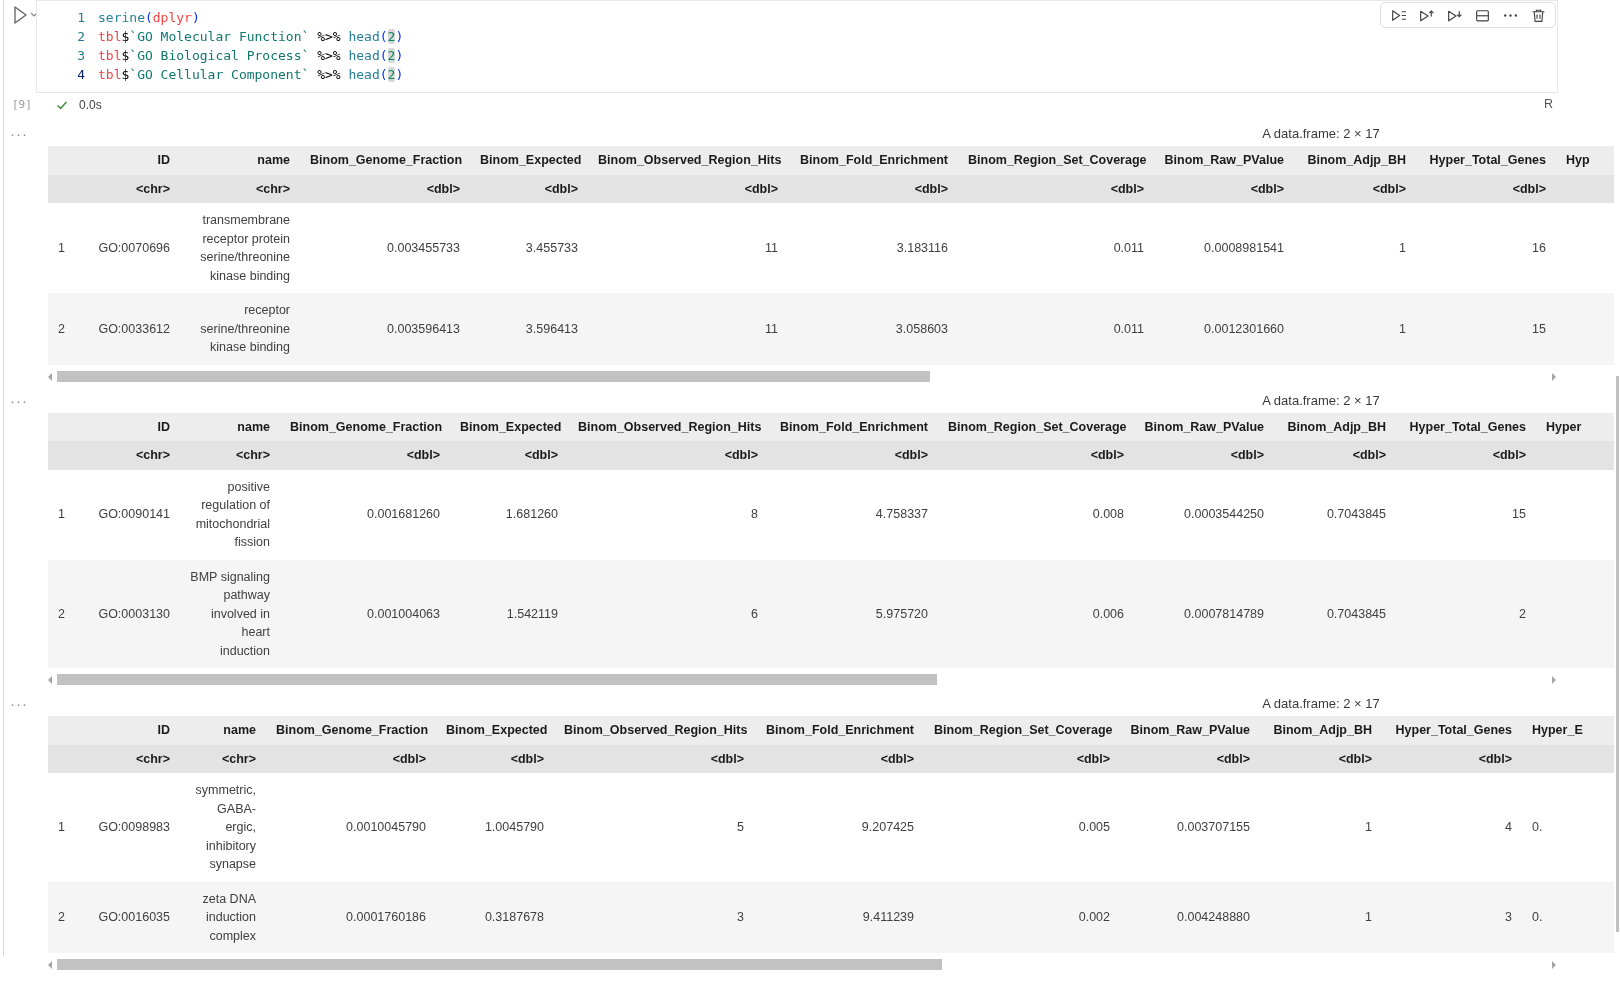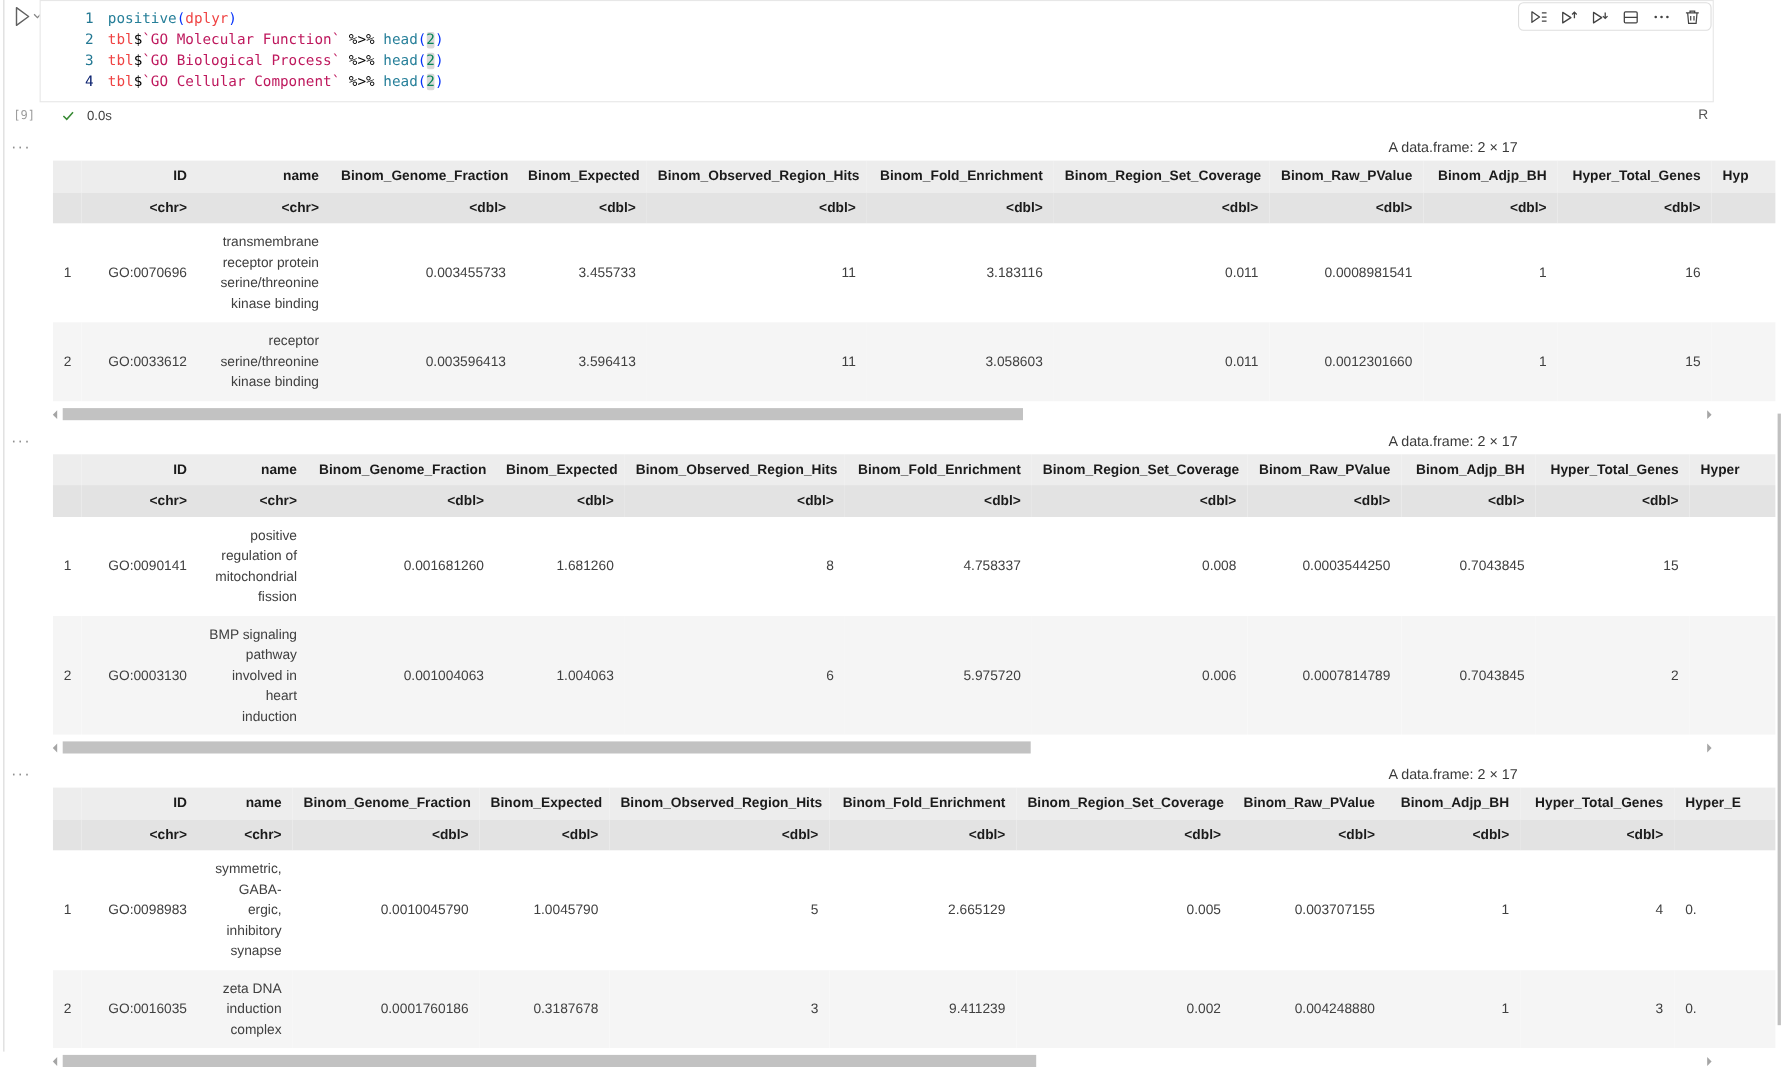--- a/index.html
+++ b/index.html
@@ -12,21 +12,21 @@
   .run-btn{position:absolute;left:10px;top:4px;width:30px;height:22px;cursor:pointer;}
   .editor{margin:0 62px 0 36px;border:1px solid #e7e7e7;background:#fff;position:relative;
           padding:7px 0 8px 0;min-height:76px;}
   .cell-toolbar{position:absolute;top:1px;right:1px;background:#fff;border:1px solid #dedede;
           border-radius:5px;display:flex;align-items:center;padding:2px 5px;gap:4px;z-index:5;}
   .tbtn{width:24px;height:20px;display:flex;align-items:center;justify-content:center;cursor:pointer;border-radius:3px;}
   .code-line{display:flex;font-family:"DejaVu Sans Mono","Liberation Mono",monospace;
           font-size:13px;line-height:19px;white-space:pre;}
   .ln{width:48px;text-align:right;padding-right:13px;color:#237893;flex:none;}
   .ln.active{color:#0b216f;}
-  .tok-var{color:#ef4444}.tok-str{color:#be185d}.tok-fn{color:#267f99}
+  .tok-var{color:#ef4444}.tok-str{color:#0f766e}.tok-fn{color:#267f99}
   .tok-paren{color:#0431fa}.tok-op{color:#000}.tok-plain{color:#000}
   .tok-num{color:#098658;background:#d9d9d9;border-radius:2px;}
 
   .status-row{position:relative;height:22px;margin-top:2px;font-size:12px;}
   .exec-count{position:absolute;left:12px;top:3px;font-family:"DejaVu Sans Mono",monospace;
           font-size:11px;color:#9d9d9d;}
   .check{position:absolute;left:55px;top:3px;}
   .duration{position:absolute;left:79px;top:3px;color:#424242;}
   .kernel-lang{position:absolute;right:67px;top:2px;color:#555;font-size:12.5px;}
 
@@ -106,21 +106,21 @@
         </svg>
       </div>
       <div class="tbtn">
         <svg width="17" height="17" viewBox="0 0 16 16">
           <path d="M2.5 4.5 H13.5 M6 4.5 V3 H10 V4.5 M4 4.5 L4.8 13.5 H11.2 L12 4.5 Z M6.6 7 V11 M9.4 7 V11" fill="none" stroke="#424242" stroke-width="1.05"></path>
         </svg>
       </div>
     </div>
 
     <div class="code-line">
-      <span class="ln">1</span><span><span class="tok-fn">positive</span><span class="tok-paren">(</span><span class="tok-var">dplyr</span><span class="tok-paren">)</span></span>
+      <span class="ln">1</span><span><span class="tok-fn">serine</span><span class="tok-paren">(</span><span class="tok-var">dplyr</span><span class="tok-paren">)</span></span>
     </div>
     <div class="code-line">
       <span class="ln">2</span><span><span class="tok-var">tbl</span><span class="tok-op">$</span><span class="tok-str">`GO Molecular Function`</span><span class="tok-plain"> </span><span class="tok-op">%&gt;%</span><span class="tok-plain"> </span><span class="tok-fn">head</span><span class="tok-paren">(</span><span class="tok-num">2</span><span class="tok-paren">)</span></span>
     </div>
     <div class="code-line">
       <span class="ln">3</span><span><span class="tok-var">tbl</span><span class="tok-op">$</span><span class="tok-str">`GO Biological Process`</span><span class="tok-plain"> </span><span class="tok-op">%&gt;%</span><span class="tok-plain"> </span><span class="tok-fn">head</span><span class="tok-paren">(</span><span class="tok-num">2</span><span class="tok-paren">)</span></span>
     </div>
     <div class="code-line">
       <span class="ln active">4</span><span><span class="tok-var">tbl</span><span class="tok-op">$</span><span class="tok-str">`GO Cellular Component`</span><span class="tok-plain"> </span><span class="tok-op">%&gt;%</span><span class="tok-plain"> </span><span class="tok-fn">head</span><span class="tok-paren">(</span><span class="tok-num">2</span><span class="tok-paren">)</span></span>
     </div>
@@ -289,21 +289,21 @@
                 <td>0.0003544250</td>
                 <td>0.7043845</td>
                 <td>15</td>
                 <td class="filler"></td>
               </tr>
               <tr>
                 <td>2</td>
                 <td>GO:0003130</td>
                 <td class="namecell">BMP signaling pathway involved in heart induction</td>
                 <td>0.001004063</td>
-                <td>1.004063</td>
+                <td>1.542119</td>
                 <td>6</td>
                 <td>5.975720</td>
                 <td>0.006</td>
                 <td>0.0007814789</td>
                 <td>0.7043845</td>
                 <td>2</td>
                 <td class="filler"></td>
               </tr>
             </tbody>
           </table>
@@ -365,21 +365,21 @@
               </tr>
             </thead>
             <tbody>
               <tr>
                 <td>1</td>
                 <td>GO:0098983</td>
                 <td class="namecell">symmetric, GABA-ergic, inhibitory synapse</td>
                 <td>0.0010045790</td>
                 <td>1.0045790</td>
                 <td>5</td>
-                <td>2.665129</td>
+                <td>9.207425</td>
                 <td>0.005</td>
                 <td>0.003707155</td>
                 <td>1</td>
                 <td>4</td>
                 <td class="filler">0.</td>
               </tr>
               <tr>
                 <td>2</td>
                 <td>GO:0016035</td>
                 <td class="namecell">zeta DNA induction complex</td>

